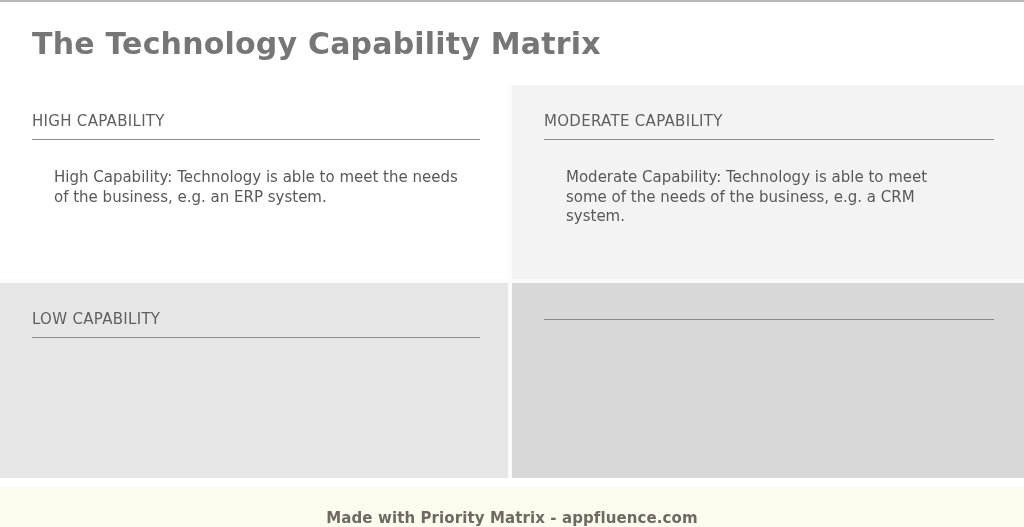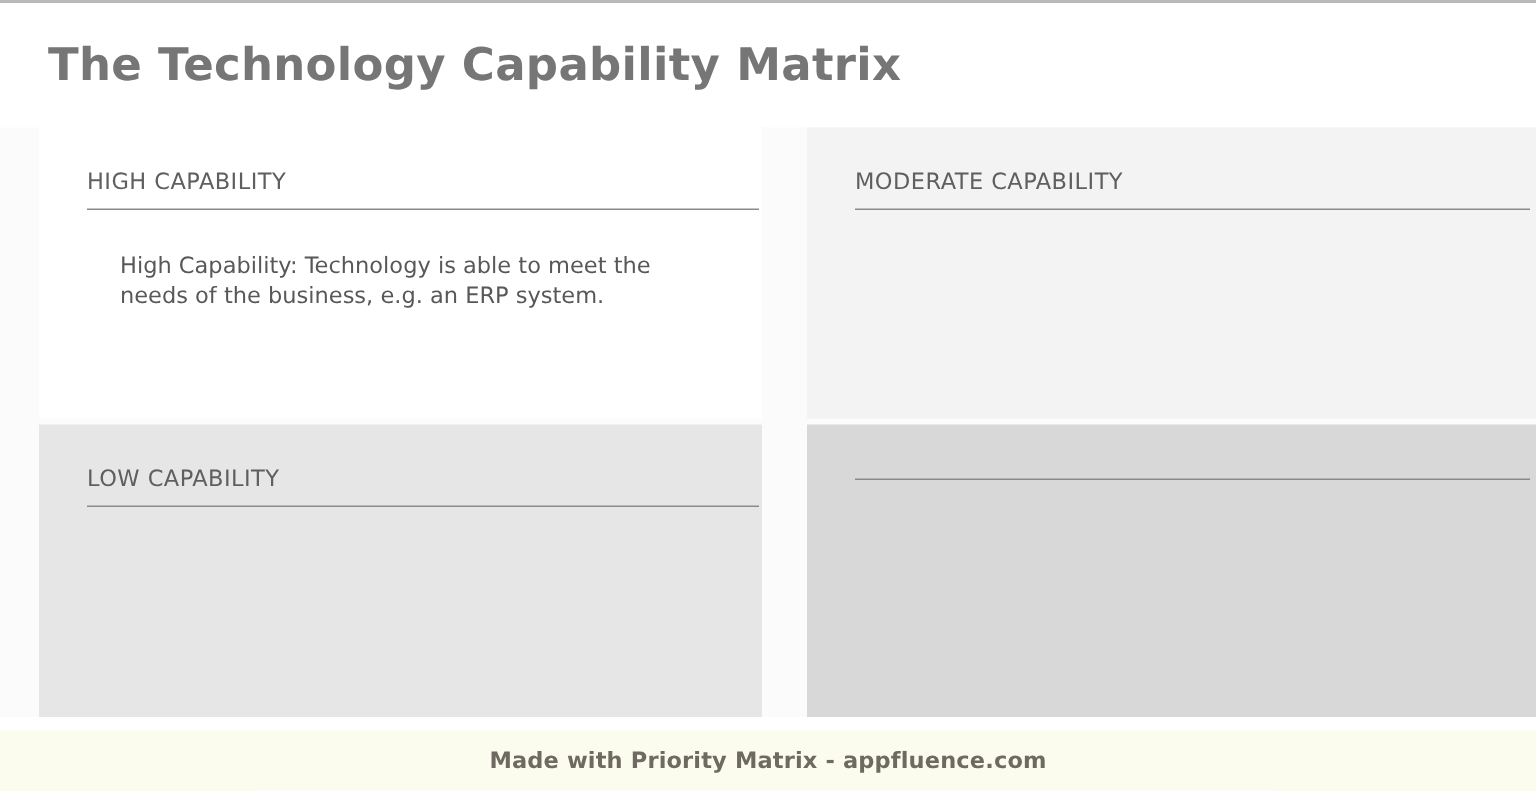--- a/index.html
+++ b/index.html
@@ -56,21 +56,20 @@
     background: #fbfbfb;
   }
   .gap-v { background: #fbfbfb; }
   .gap-h { background: #fbfbfb; }
 
   .quad {
     box-sizing: border-box;
     padding: 27px 32px 0 32px;
     overflow: hidden;
     position: relative;
-    margin-left: 26px;
   }
   .quad-high     { background: #ffffff; grid-column: 1; grid-row: 1; }
   .quad-moderate { background: #f3f3f3; grid-column: 3; grid-row: 1; }
   .quad-low      { background: #e6e6e6; grid-column: 1; grid-row: 3; }
   .quad-none     { background: #d8d8d8; grid-column: 3; grid-row: 3; }
 
   .quad-title {
     font-family: "DejaVu Sans", "Liberation Sans", sans-serif;
     font-size: 15px;
     font-weight: normal;
@@ -102,21 +101,21 @@
 
   
   .footer-spacer {
     flex: 0 0 9px;
     background: #ffffff;
   }
   .footer-band {
     flex: 0 0 40px;
     background: #fcfcee;
     display: flex;
-    align-items: center;
+    align-items: flex-end;
     justify-content: center;
   }
   .footer-text {
     font-family: "DejaVu Sans", "Liberation Sans", sans-serif;
     font-size: 15px;
     font-weight: bold;
     color: #6e6a61;
     letter-spacing: 0.1px;
     white-space: nowrap;
   }
@@ -136,20 +135,21 @@
       <div class="quad-title">HIGH CAPABILITY</div>
       <div class="quad-rule"></div>
       <div class="quad-body">High Capability: Technology is able to meet the needs of the business, e.g. an ERP system.</div>
     </div>
 
     <div class="gap-v" style="grid-column:2;grid-row:1;"></div>
 
     <div class="quad quad-moderate">
       <div class="quad-title">MODERATE CAPABILITY</div>
       <div class="quad-rule"></div>
+      <div class="quad-body">Moderate Capability: Technology is able to meet some of the needs of the business, e.g. a CRM system.</div>
     </div>
 
     <div class="gap-h" style="grid-column:1;grid-row:2;"></div>
     <div class="gap-h" style="grid-column:2;grid-row:2;"></div>
     <div class="gap-h" style="grid-column:3;grid-row:2;"></div>
 
     <div class="quad quad-low">
       <div class="quad-title">LOW CAPABILITY</div>
       <div class="quad-rule"></div>
     </div>

